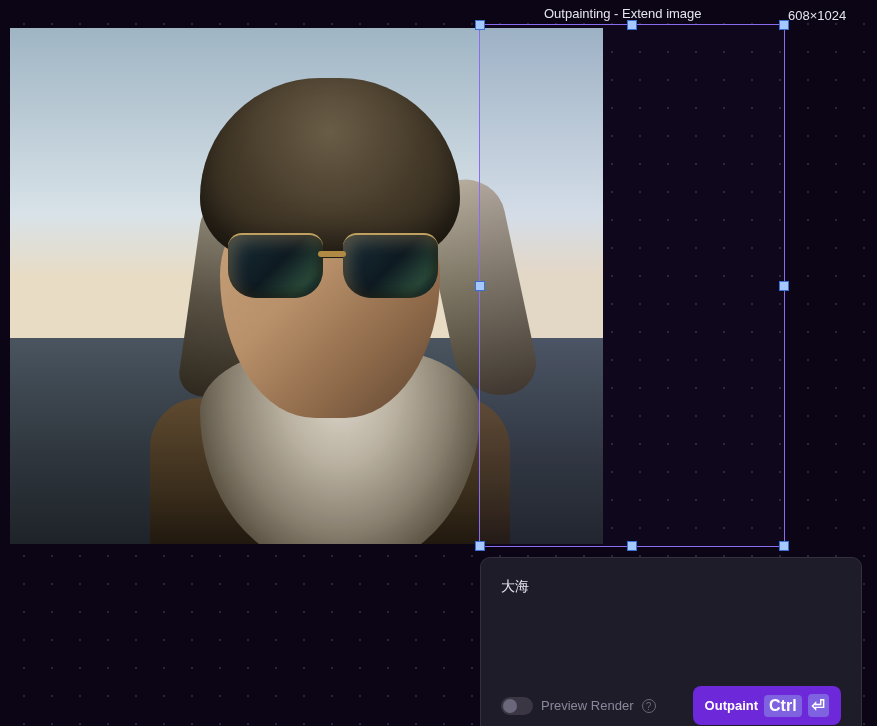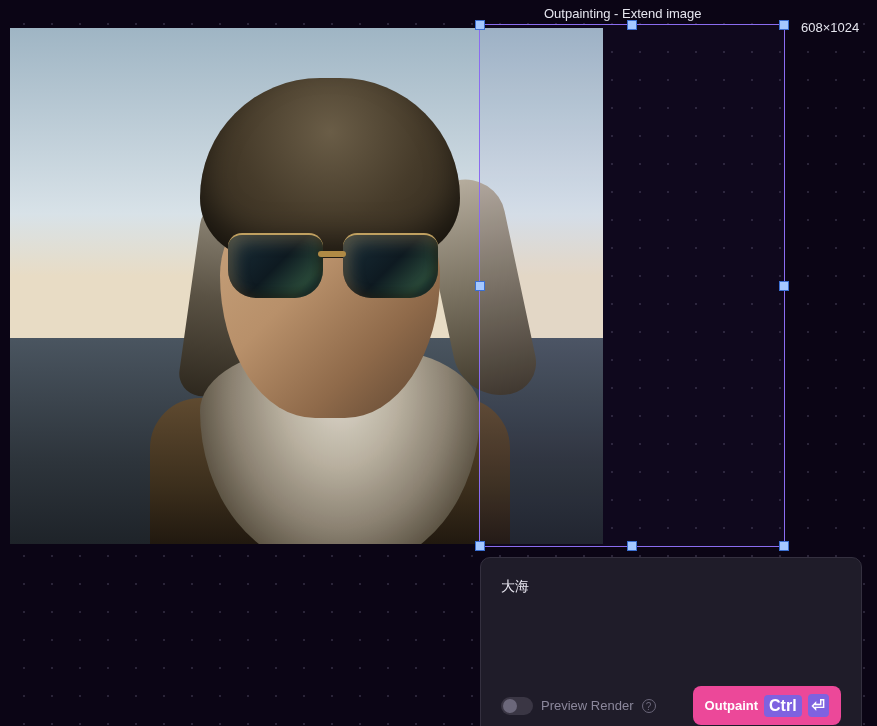--- a/index.html
+++ b/index.html
@@ -118,25 +118,24 @@
       position:absolute;
       top: 6px;
       left: 508px;
       color: #e5e5ee;
       font-size: 13px;
       font-weight: 500;
       margin-left: 36px;
     }
     .selection-dim {
       position:absolute;
-      top: 20px;
+      top: 8px;
       left: 788px;
       color: #e5e5ee;
       font-size: 13px;
-      margin-left: 13px;
     }
 
     .prompt-panel {
       position:absolute;
       left: 480px;
       top: 557px;
       width: 382px;
       height: 189px;
       background: #1f1c29;
       border: 1px solid #34303f;
@@ -186,21 +185,21 @@
     .help-icon {
       width:14px;height:14px;border-radius:50%;
       border:1px solid #6b677a; color:#6b677a;
       font-size:10px; line-height:13px; text-align:center;
       display:inline-block;
     }
     .outpaint-btn {
       display:flex;
       align-items:center;
       gap:6px;
-      background:#ec4899;
+      background:#6d28d9;
       color:#fff;
       border:none;
       border-radius:8px;
       padding:8px 12px;
       font-size:13px;
       font-weight:600;
       cursor:pointer;
     }
     .kbd {
       background:#7e62e0;

